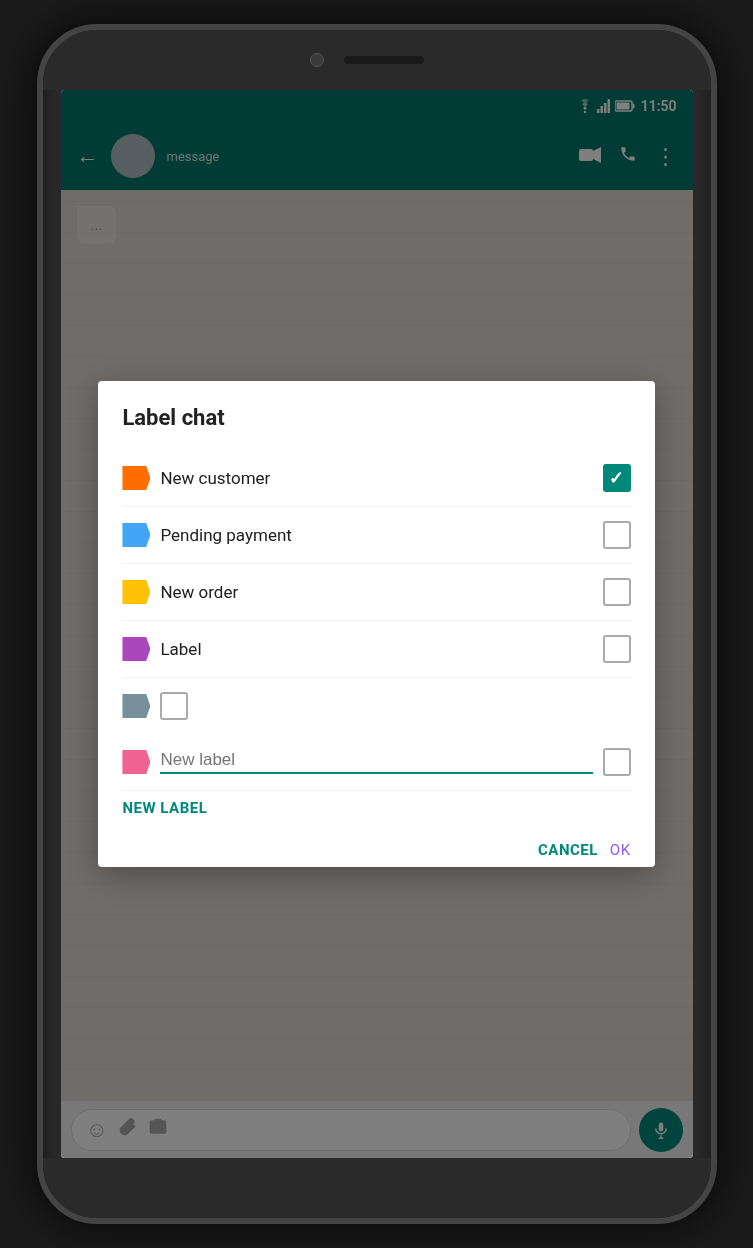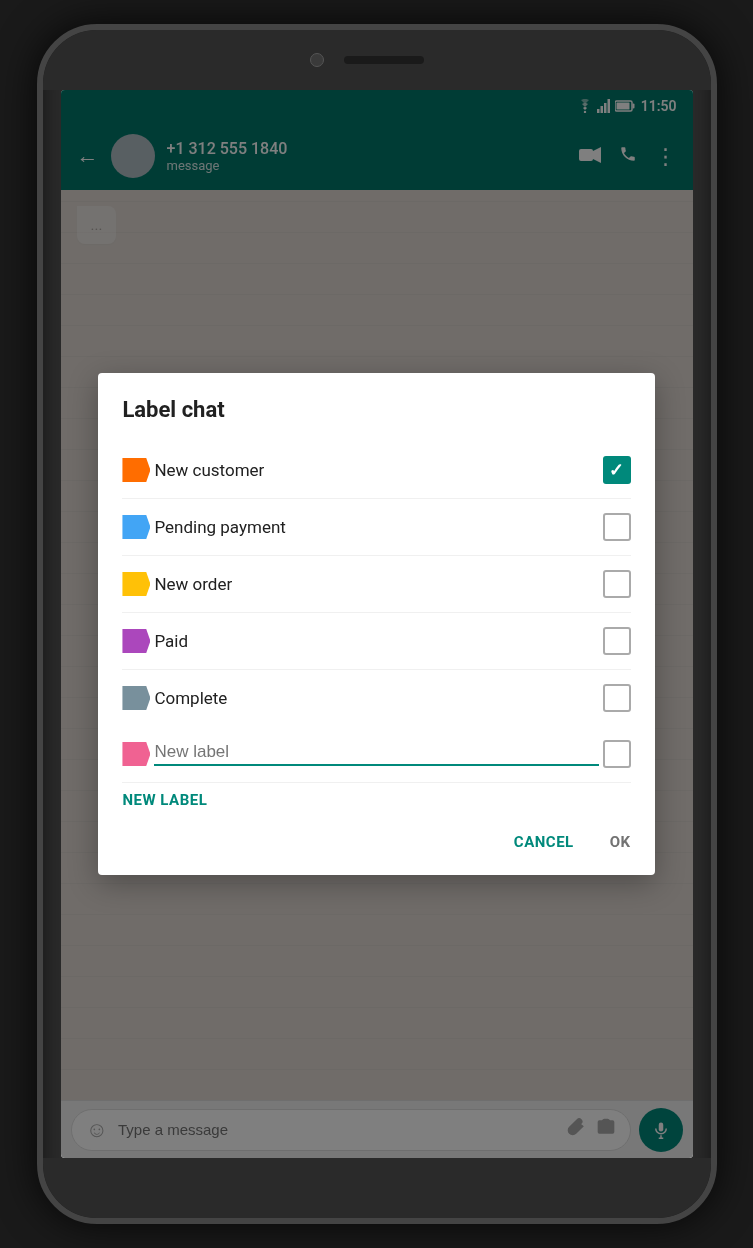--- a/index.html
+++ b/index.html
@@ -232,37 +232,37 @@
       display: flex;
       align-items: center;
       justify-content: center;
       z-index: 100;
     }
 
     .modal-dialog {
       background: white;
       border-radius: 4px;
       width: 88%;
-      padding: 24px 24px 24px 24px;
+      padding: 24px 24px 8px 24px;
       box-shadow: 0 8px 30px rgba(0,0,0,0.3);
     }
 
     .modal-title {
       font-size: 22px;
       font-weight: 700;
       color: #212121;
       margin-bottom: 20px;
     }
 
     .label-item {
       display: flex;
       align-items: center;
       padding: 14px 0;
       border-bottom: 1px solid #f0f0f0;
-      gap: 4px;
+      gap: 10px;
     }
 
     .label-item:last-of-type {
       border-bottom: none;
     }
 
     .label-tag-icon {
       width: 28px;
       height: 24px;
       clip-path: polygon(0 0, 85% 0, 100% 50%, 85% 100%, 0 100%);
@@ -319,37 +319,37 @@
       letter-spacing: 0.5px;
       margin-top: 8px;
       margin-bottom: 8px;
       cursor: pointer;
       display: inline-block;
     }
 
     .modal-actions {
       display: flex;
       justify-content: flex-end;
-      gap: 36px;
+      gap: 12px;
       margin-top: 16px;
     }
 
     .btn-cancel {
       color: #00897B;
       font-size: 15px;
       font-weight: 700;
       letter-spacing: 0.5px;
       cursor: pointer;
       text-transform: uppercase;
     }
 
     .btn-ok {
-      color: #737373;
+      color: #8b5cf6;
       font-size: 15px;
-      font-weight: 700;
+      font-weight: 400;
       letter-spacing: 0.5px;
       cursor: pointer;
       text-transform: uppercase;
     }
 
     .screen-content {
       display: flex;
       flex-direction: column;
       height: 100%;
       position: relative;
@@ -390,21 +390,20 @@
             <rect x="1.5" y="2.5" width="13" height="7" rx="0.5" fill="white"></rect>
           </svg>
         </div>
         <span class="status-time">11:50</span>
       </div>
 
       <div class="wa-header">
         <span class="back-icon">←</span>
         <div class="avatar-circle"></div>
         <div class="contact-info">
-          <div class="contact-number">+1 312 555 1840</div>
           <div class="contact-status">message</div>
         </div>
         <div class="header-actions">
           <span class="header-icon">
             <svg width="22" height="16" viewBox="0 0 22 16" fill="white">
               <rect x="0" y="2" width="14" height="12" rx="2"></rect>
               <polygon points="14,4 22,0 22,16 14,12"></polygon>
             </svg>
           </span>
           <span class="header-icon">
@@ -416,21 +415,20 @@
         </div>
       </div>
 
       <div class="chat-area" style="flex:1; min-height: 180px;">
         <div class="chat-bubble" style="opacity:0.3;">...</div>
       </div>
 
       <div class="message-bar">
         <div class="message-input-container">
           <span style="color:#aaa; font-size:22px;">☺</span>
-          <input class="message-input" type="text" readonly="" placeholder="Type a message" style="">
           <span style="color:#aaa; font-size:20px;">
             <svg width="20" height="20" viewBox="0 0 24 24" fill="#aaa">
               <path d="M21.44 11.05l-9.19 9.19a6 6 0 0 1-8.49-8.49l9.19-9.19a4 4 0 0 1 5.66 5.66l-9.2 9.19a2 2 0 0 1-2.83-2.83l8.49-8.48"></path>
             </svg>
           </span>
           <span style="color:#aaa; font-size:20px;">
             <svg width="20" height="20" viewBox="0 0 24 24" fill="#aaa">
               <circle cx="12" cy="12" r="3.2"></circle>
               <path d="M20 4h-3.17l-1.24-1.35A2 2 0 0 0 14.12 2H9.88a2 2 0 0 0-1.47.65L7.17 4H4a2 2 0 0 0-2 2v12a2 2 0 0 0 2 2h16a2 2 0 0 0 2-2V6a2 2 0 0 0-2-2z"></path>
             </svg>
@@ -465,26 +463,25 @@
                 <span class="label-text">Pending payment</span>
                 <div class="checkbox-unchecked"></div>
               </div>
               <div class="label-item">
                 <div class="label-tag-icon" style="background: rgb(255, 193, 7);"></div>
                 <span class="label-text">New order</span>
                 <div class="checkbox-unchecked"></div>
               </div>
               <div class="label-item">
                 <div class="label-tag-icon" style="background: rgb(171, 71, 188);"></div>
-                <span class="label-text">Paid</span>
+                <span class="label-text">Label</span>
                 <div class="checkbox-unchecked"></div>
               </div>
               <div class="label-item">
                 <div class="label-tag-icon" style="background: rgb(120, 144, 156);"></div>
-                <span class="label-text">Complete</span>
                 <div class="checkbox-unchecked"></div>
               </div>
             </div>
 
           
           <div class="label-item">
             <div class="label-tag-icon" style="background: #F06292;"></div>
             <input class="new-label-input" type="text" placeholder="New label" style="">
             <div class="checkbox-unchecked"></div>
           </div>

